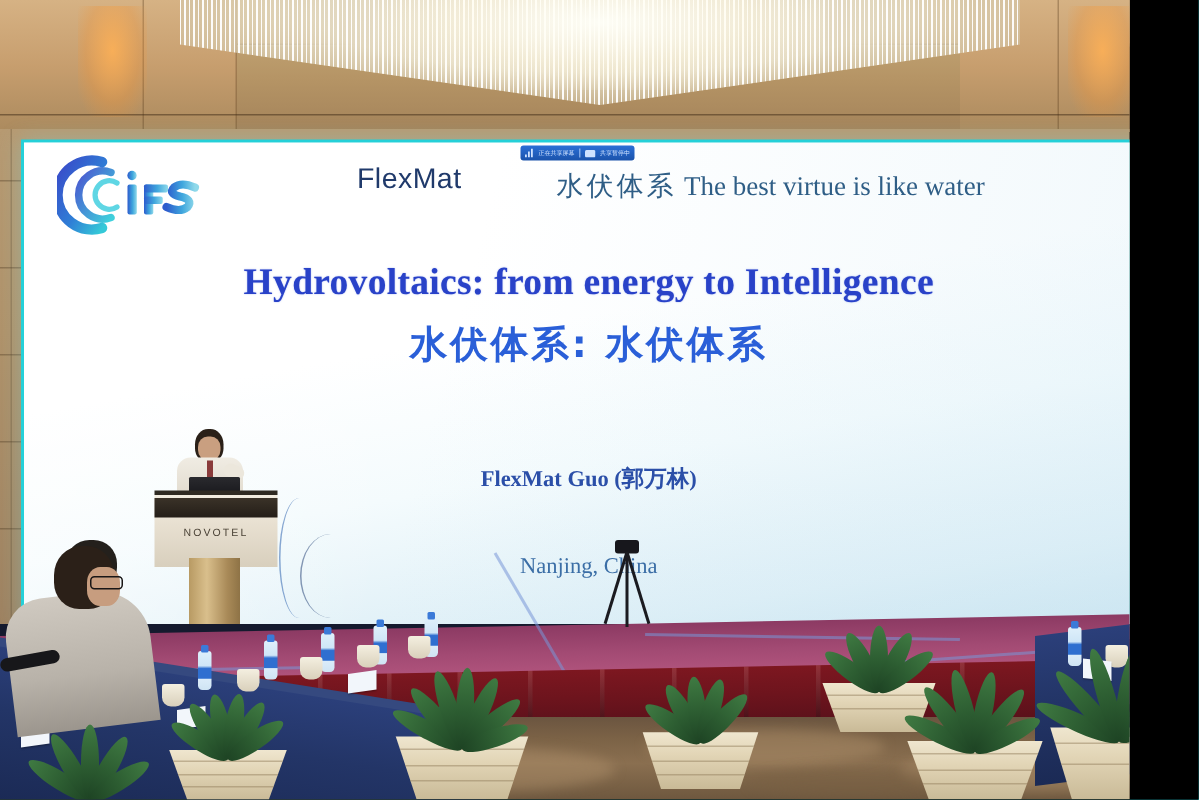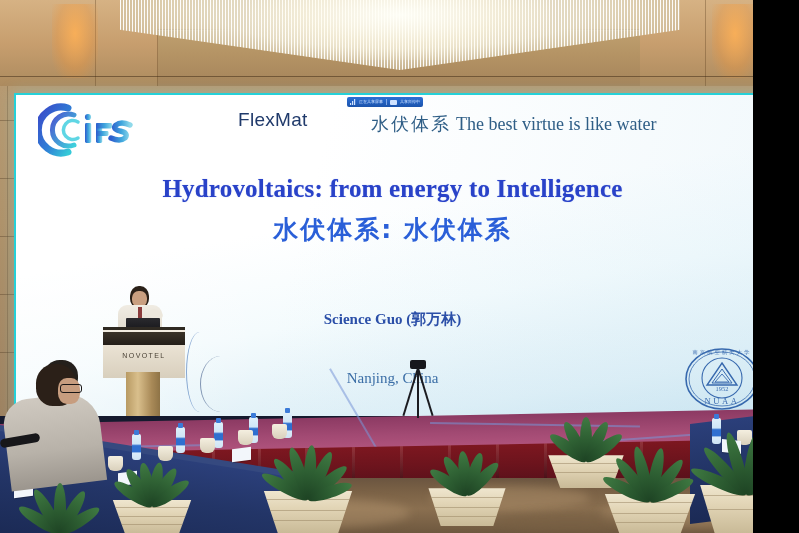--- a/index.html
+++ b/index.html
@@ -245,37 +245,24 @@
     <div class="flexmat">FlexMat</div>
 
     <div class="tagline">
       <span class="cn">水伏体系</span><span>The best virtue is like water</span>
     </div>
 
     <div class="title-en">Hydrovoltaics: from energy to  Intelligence</div>
     <div class="title-cn">水伏体系: 水伏体系</div>
 
     <div class="author">
-      <span>Science Guo (</span><span class="cn">郭万林</span><span>)</span>
+      <span>FlexMat Guo (</span><span class="cn">郭万林</span><span>)</span>
     </div>
     <div class="city">Nanjing, China</div>
 
-    <div class="seal">
-      <svg width="76" height="76" viewBox="0 0 76 76">
-        <ellipse cx="38" cy="38" rx="36" ry="30" fill="none" stroke="#2a5ea8" stroke-width="1.6"></ellipse>
-        <ellipse cx="38" cy="38" rx="33" ry="27" fill="none" stroke="#2a5ea8" stroke-width=".8"></ellipse>
-        <circle cx="38" cy="37" r="20" fill="none" stroke="#2a5ea8" stroke-width="1.1"></circle>
-        <path d="M38 22 L53 44 L23 44 Z" fill="none" stroke="#2a5ea8" stroke-width="1.4"></path>
-        <path d="M38 28 L48 42 L28 42 Z" fill="none" stroke="#2a5ea8" stroke-width="1"></path>
-        <path d="M38 33 L45 41 L31 41 Z" fill="none" stroke="#2a5ea8" stroke-width=".9"></path>
-        <text x="38" y="50" text-anchor="middle" font-size="6.4" fill="#2a5ea8" font-family="Liberation Serif, serif">1952</text>
-        <text x="38" y="63" text-anchor="middle" font-size="8.6" fill="#2a5ea8" letter-spacing="2.6" font-family="Liberation Serif, serif">NUAA</text>
-        <text x="38" y="13" text-anchor="middle" font-size="5.2" fill="#2a5ea8" letter-spacing="2.2" font-family="DejaVu Sans, sans-serif">南京航空航天大学</text>
-      </svg>
-    </div>
 
     <div class="edge-tab" style="top:48px"></div>
     <div class="edge-tab t2" style="top:252px">◀</div>
   </div>
 
   <div class="screen-bottom-dark"></div>
   <div class="stage-carpet">
     <div class="carpet-line" style="left:0;top:24px;width:200px"></div>
     <div class="carpet-line" style="left:430px;top:10px;width:210px;transform:rotate(2deg)"></div>
     <div class="carpet-line" style="left:560px;top:26px;width:150px;transform:rotate(-3deg)"></div>

